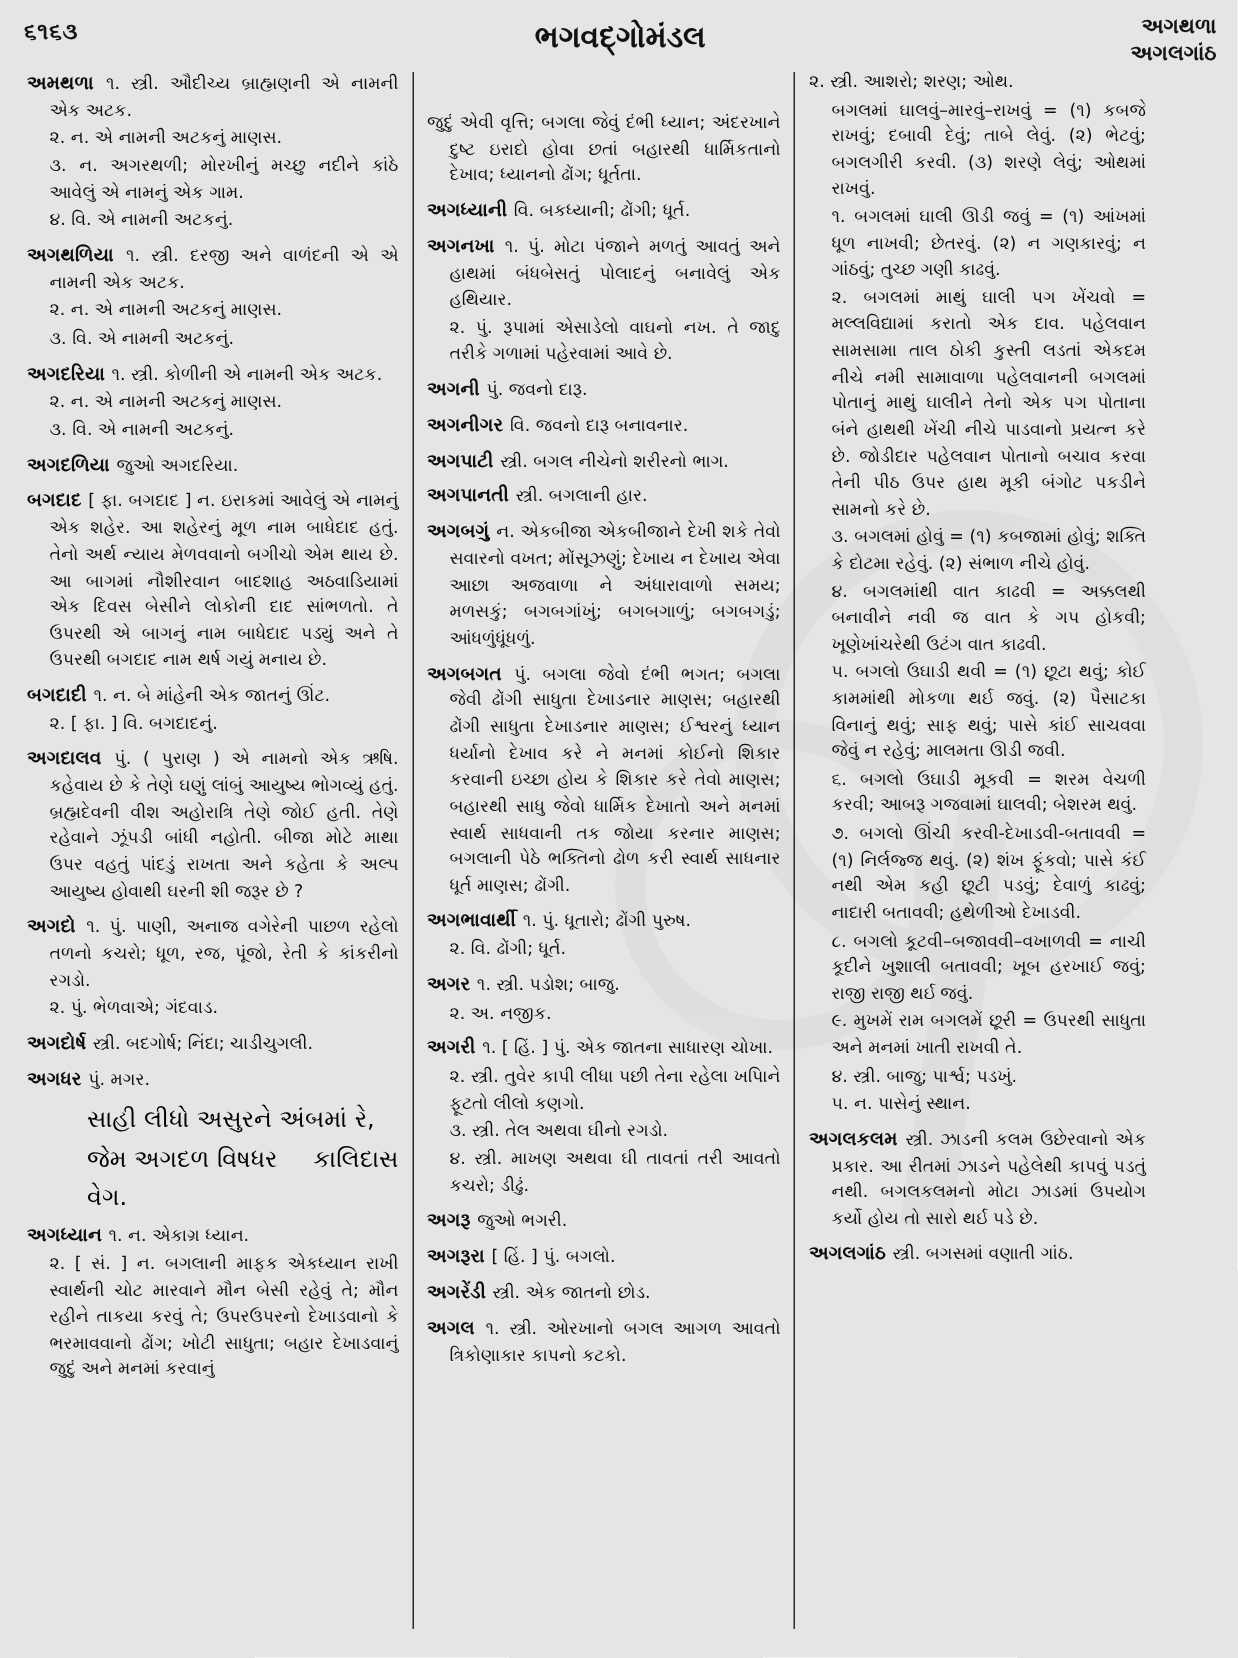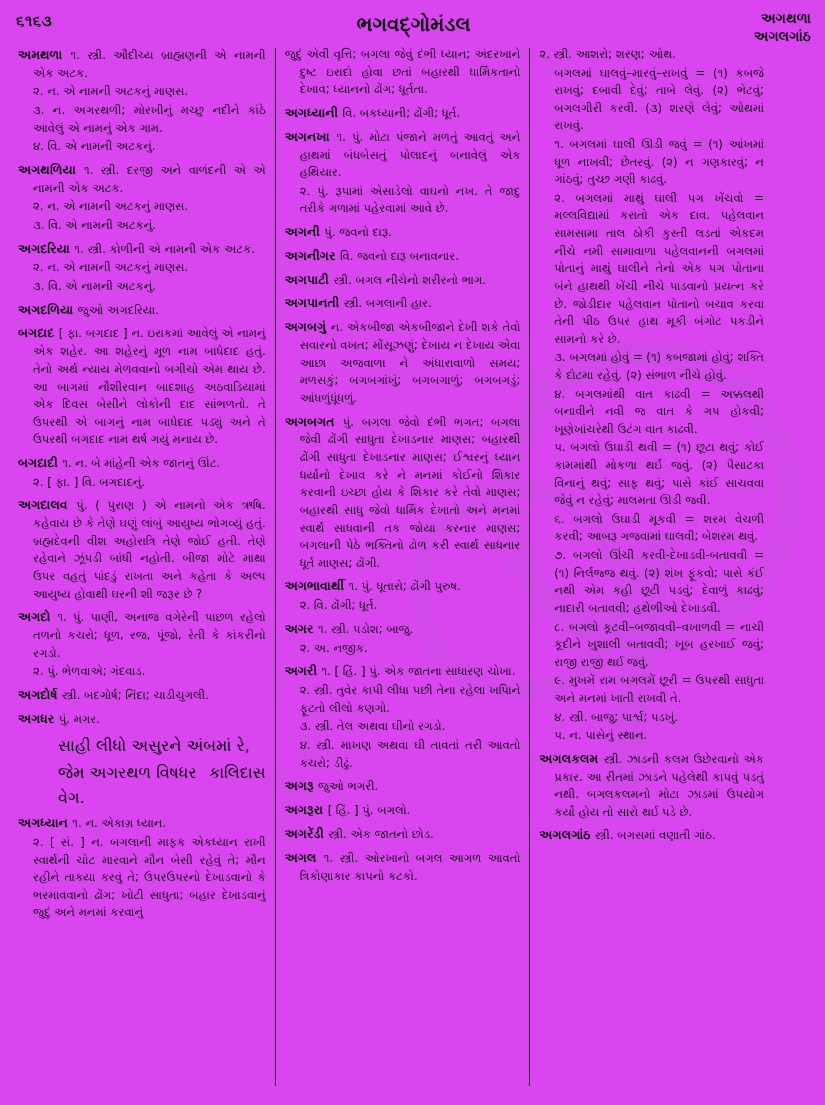--- a/index.html
+++ b/index.html
@@ -7,21 +7,21 @@
     padding: 0;
     background: #ffffff;
   }
   body {
     font-family: "DejaVu Sans", "Liberation Sans", sans-serif;
   }
   #page {
     position: relative;
     width: 825px;
     height: 1105px;
-    background: #d946ef;
+    background: #e5e5e5;
     overflow: hidden;
     box-sizing: border-box;
   }
   
   #watermark {
     position: absolute;
     left: 470px;
     top: 300px;
     width: 330px;
     height: 540px;
@@ -108,21 +108,21 @@
     padding: 0 8px 0 10px;
     box-sizing: border-box;
     align-items: stretch;
   }
   .col {
     box-sizing: border-box;
     padding: 0 8px;
     overflow: hidden;
   }
   .col-1 { width: 285px; }
-  .col-2 { width: 272px; }
+  .col-2 { width: 272px; margin-top: 27px; }
   .col-3 { width: 260px; }
   .col-divider {
     width: 0;
     border-left: 1px solid #2a2a2a;
     margin: 2px 1px 10px 1px;
     align-self: stretch;
   }
 
   
   .entry {
@@ -201,21 +201,21 @@
         <p class="entry sense"><span>૨. [ ફા. ] વિ. બગદાદનું.</span></p>
         <p class="entry plain"><span class="hw">અગદાલવ </span><span>પું. ( પુરાણ ) એ નામનો એક ઋષિ. કહેવાય છે કે તેણે ઘણું લાંબું આયુષ્ય ભોગવ્યું હતું. બ્રહ્મદેવની વીશ અહોરાત્રિ તેણે જોઈ હતી. તેણે રહેવાને ઝૂંપડી બાંધી નહોતી. બીજા મોટે માથા ઉપર વહતું પાંદડું રાખતા અને કહેતા કે અલ્પ આયુષ્ય હોવાથી ઘરની શી જરૂર છે ?</span></p>
         <p class="entry plain"><span class="hw">અગદો </span><span>૧. પું. પાણી, અનાજ વગેરેની પાછળ રહેલો તળનો કચરો; ધૂળ, રજ, પૂંજો, રેતી કે કાંકરીનો રગડો.</span></p>
         <p class="entry sense"><span>૨. પું. ભેળવાએ; ગંદવાડ.</span></p>
         <p class="entry plain"><span class="hw">અગદોર્ષ </span><span>સ્ત્રી. બદગોર્ષ; નિંદા; ચાડીચુગલી.</span></p>
         <p class="entry plain"><span class="hw">અગધર </span><span>પું. મગર.</span></p>
         <div class="verse">
           <span class="vtext">સાહી લીધો અસુરને અંબમાં રે,</span>
         </div>
         <div class="verse">
-          <span class="vtext">જેમ અગરથળ વિષધર વેગ.</span>
+          <span class="vtext">જેમ અગદળ વિષધર વેગ.</span>
           <span class="vattr">કાલિદાસ</span>
         </div>
         <p class="entry plain"><span class="hw">અગધ્યાન </span><span>૧. ન. એકાગ્ર ધ્યાન.</span></p>
         <p class="entry sense"><span>૨. [ સં. ] ન. બગલાની માફક એકધ્યાન રાખી સ્વાર્થની ચોટ મારવાને મૌન બેસી રહેવું તે; મૌન રહીને તાકયા કરવું તે; ઉપરઉપરનો દેખાડવાનો કે ભરમાવવાનો ઢોંગ; ખોટી સાધુતા; બહાર દેખાડવાનું જુદું અને મનમાં કરવાનું</span></p>
       </div>
     <div class="col-divider"></div>
     <div class="col col-2">
         <p class="entry plain"><span>જુદું એવી વૃત્તિ; બગલા જેવું દંભી ધ્યાન; અંદરખાને દુષ્ટ ઇરાદો હોવા છતાં બહારથી ધાર્મિકતાનો દેખાવ; ધ્યાનનો ઢોંગ; ધૂર્તતા.</span></p>
         <p class="entry plain"><span class="hw">અગધ્યાની </span><span>વિ. બકધ્યાની; ઢોંગી; ધૂર્ત.</span></p>
         <p class="entry plain"><span class="hw">અગનખા </span><span>૧. પું. મોટા પંજાને મળતું આવતું અને હાથમાં બંધબેસતું પોલાદનું બનાવેલું એક હથિયાર.</span></p>

